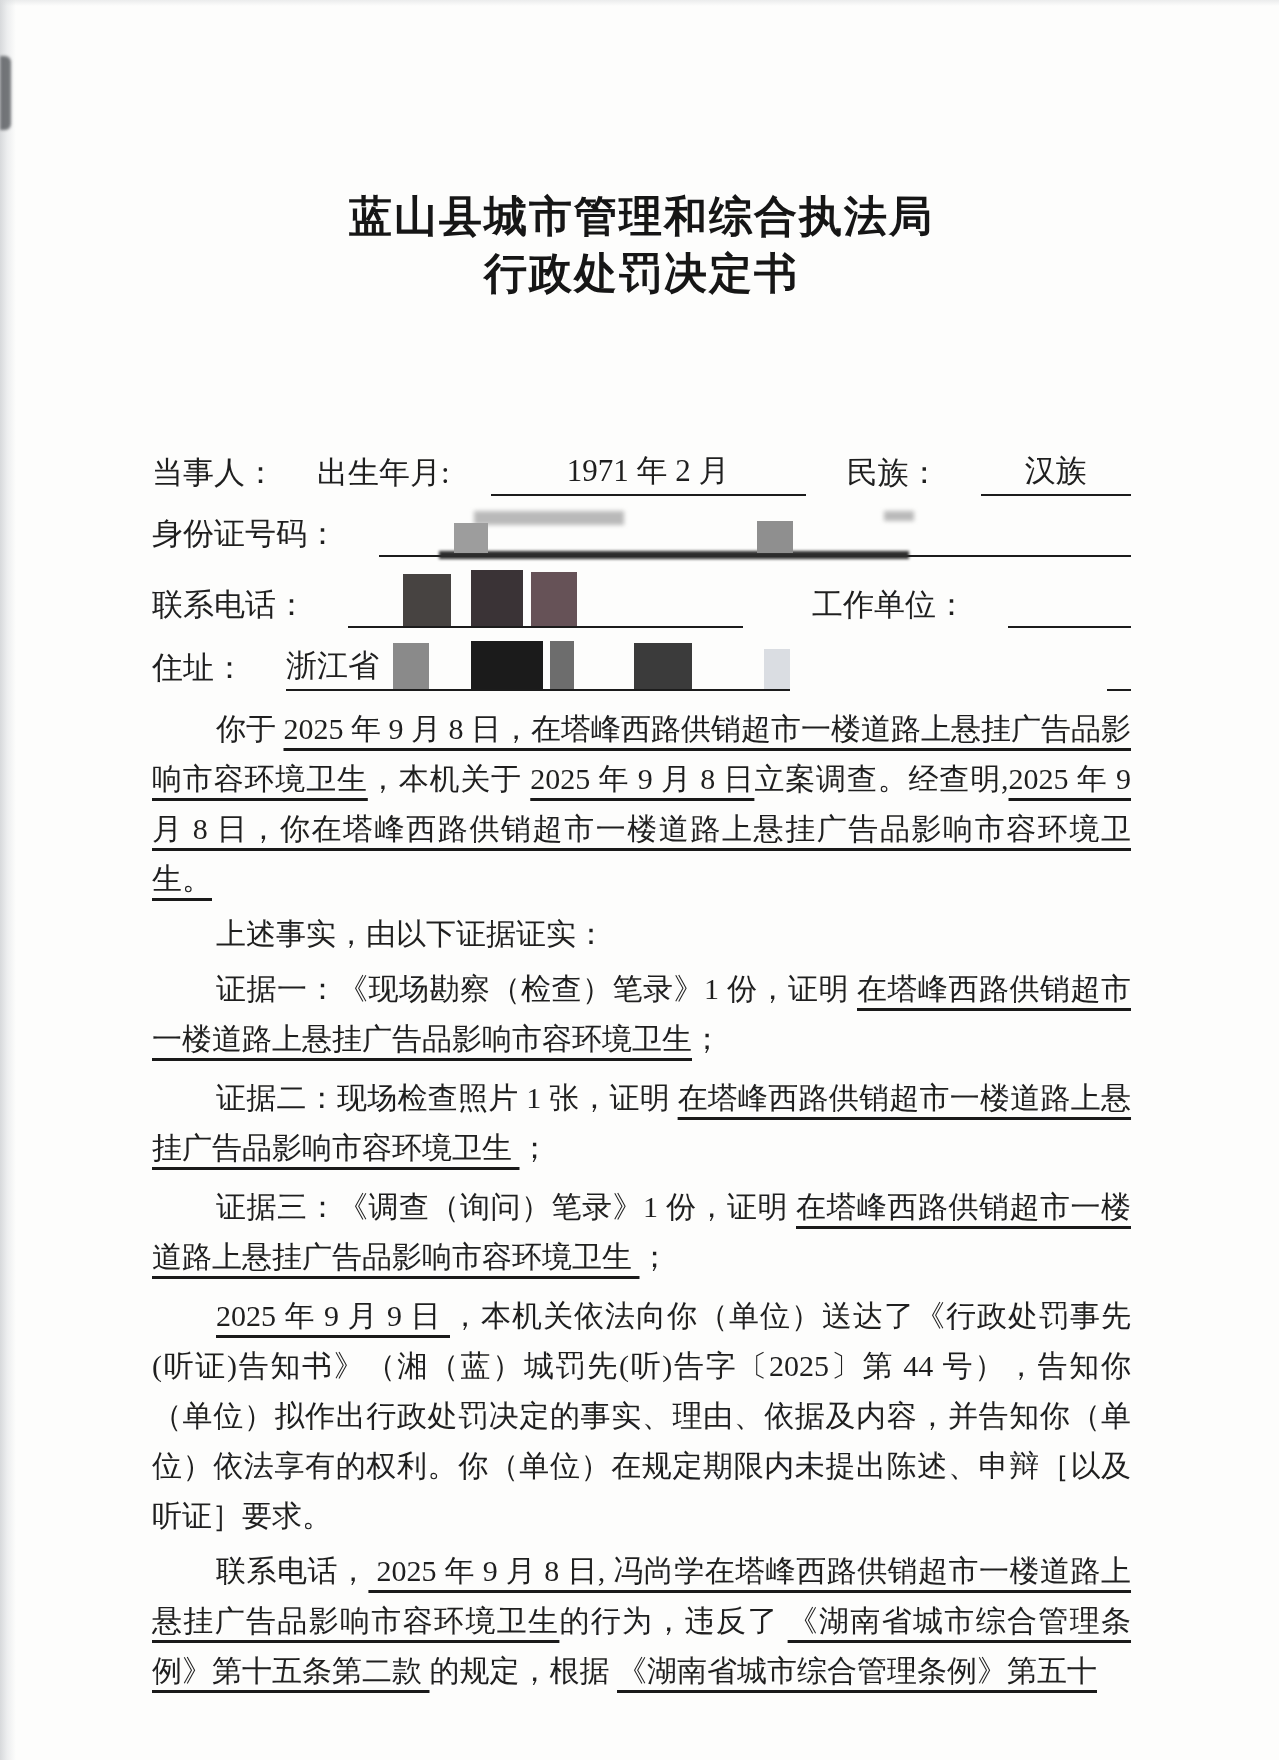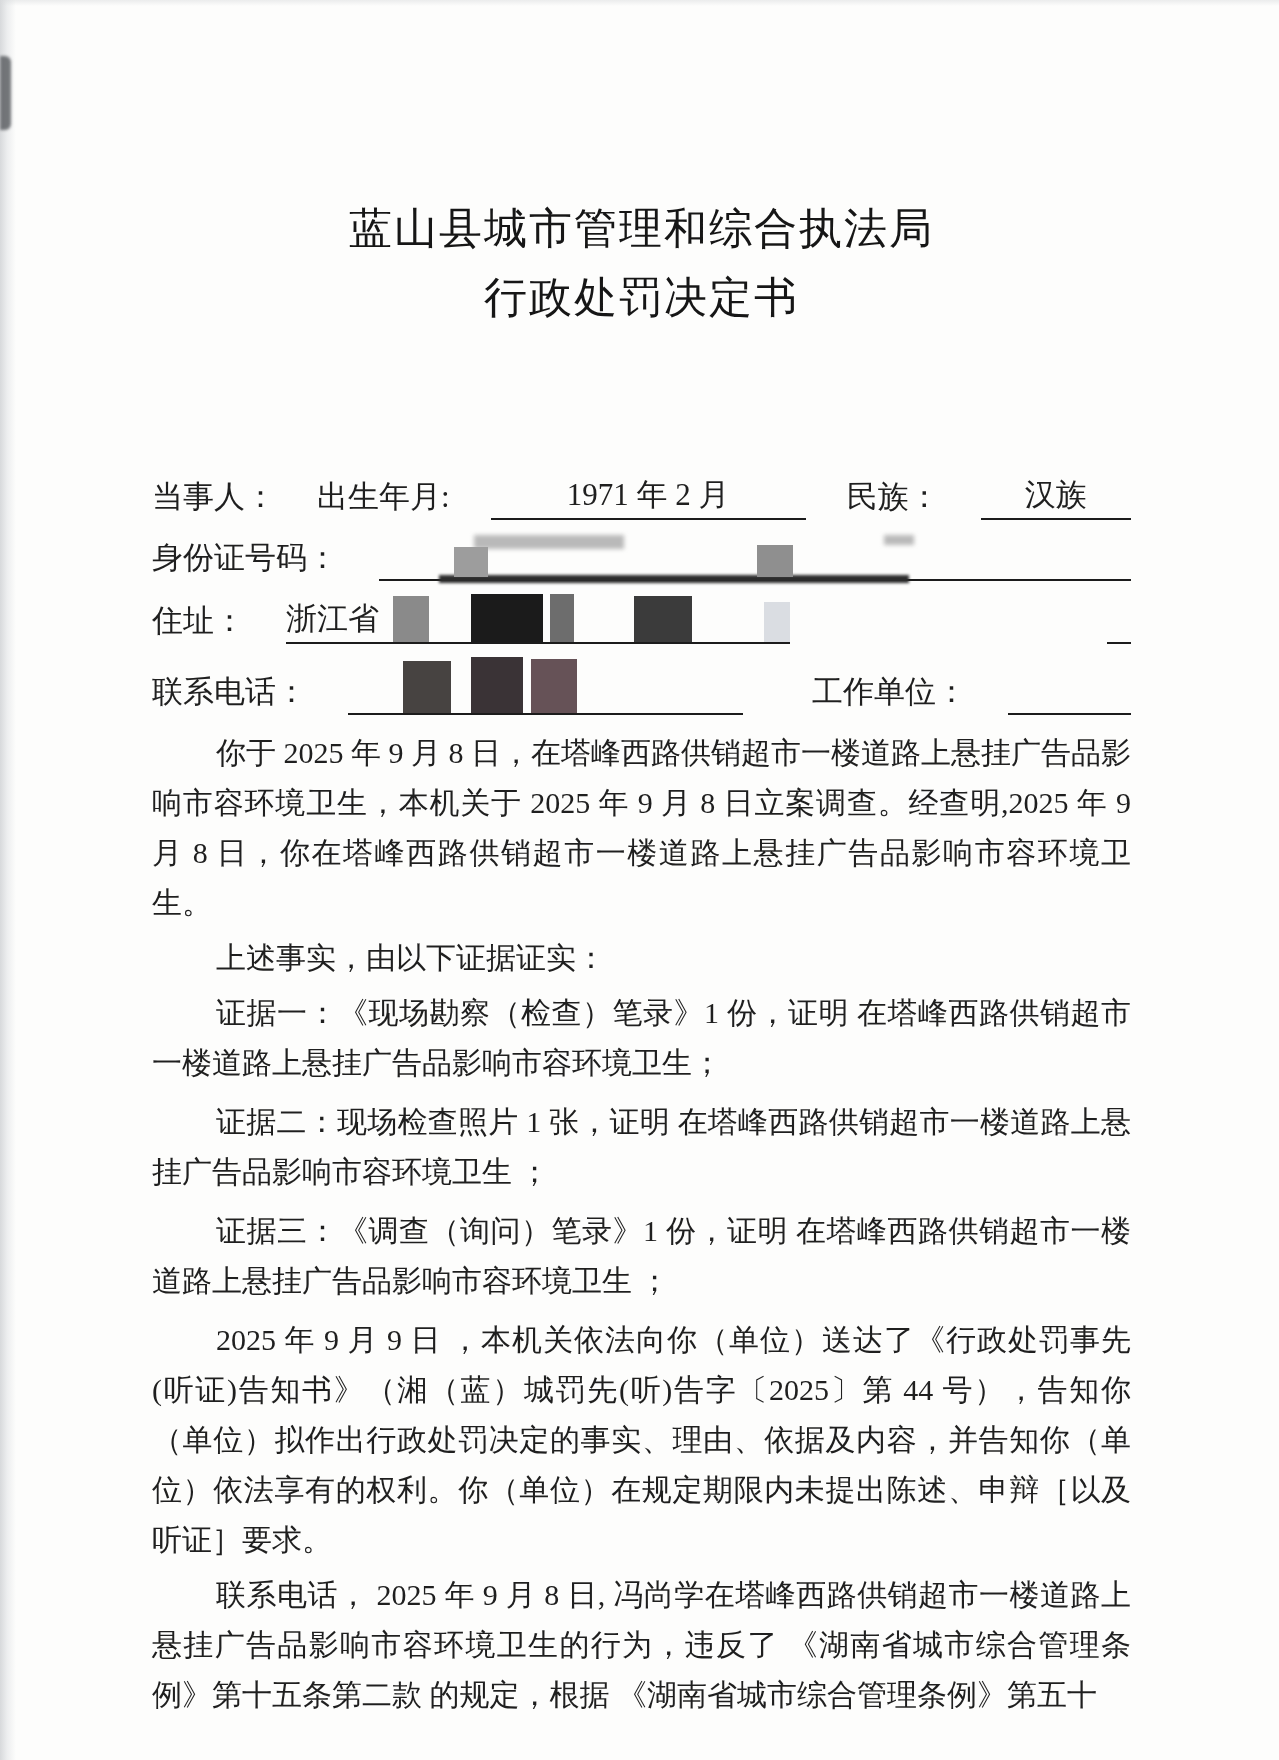--- a/index.html
+++ b/index.html
@@ -22,23 +22,23 @@
     background:#55585c;border-radius:0 6px 6px 0;filter:blur(1.5px);opacity:.8;
   }
   .top-shade{
     position:absolute;left:0;top:0;right:0;height:6px;
     background:linear-gradient(to bottom,#d9dbdd,rgba(255,255,255,0));
     opacity:.5;
   }
   .content{padding:188px 148px 0 152px;}
 
   .title{
-    margin:12px;text-align:center;
+    margin:0;text-align:center;
     font-family:"Liberation Sans","DejaVu Sans",sans-serif;
-    font-weight:normal;font-size:43px;line-height:1.32;
+    font-weight:bold;font-size:43px;line-height:1.32;
     letter-spacing:2px;color:#161616;
   }
   .doc-no{
     margin-top:16px;padding-right:200px;
     text-align:right;font-size:27px;color:#222;
   }
 
   .form{margin-top:146px;font-size:31px;}
   .fline{display:flex;align-items:flex-end;line-height:46px;margin-bottom:13px;gap:41px;}
   .lbl{white-space:nowrap;}
@@ -61,20 +61,21 @@
   .smudge{position:absolute;background:#b9b9b9;filter:blur(2px);}
   .s1{left:95px;bottom:30px;width:150px;height:14px;}
   .s2{left:505px;bottom:34px;width:30px;height:10px;}
   .sq1{left:75px;bottom:2px;width:34px;height:30px;background:#9d9d9d;position:absolute;}
   .sq2{left:378px;bottom:2px;width:36px;height:32px;background:#8f8f8f;position:absolute;}
 
   .body{margin-top:8px;font-size:30px;line-height:50px;text-align:justify;}
   .para{margin:0 0 5px 0;text-indent:64px;}
   .para.ev{margin-bottom:9px;}
   .u{
+    text-decoration:underline;
     text-decoration-thickness:2.5px;
     text-underline-offset:9px;
     text-decoration-color:#1a1a1a;
   }
 </style>
 </head>
 <body>
 
 <div class="page">
   <div class="edge-shade"></div>
@@ -101,41 +102,41 @@
         <span class="fill grow" style="height:46px;">
           <span class="id-smear"></span>
           <span class="smudge s1"></span>
           <span class="smudge s2"></span>
           <span class="sq1"></span>
           <span class="sq2"></span>
         </span>
       </div>
 
       <div class="fline">
+        <span class="lbl">联系电话：</span>
+        <span class="fill" style="width:340px;padding-left:55px;">
+          <span class="blk" style="width:48px;height:52px;background:#474341;"></span>
+          <span class="blk" style="width:52px;height:56px;background:#3a3336;margin-left:12px;"></span>
+          <span class="blk" style="width:46px;height:54px;background:#665257;"></span>
+        </span>
+        <span class="lbl" style="margin-left:28px;">工作单位：</span>
+        <span class="fill grow"></span>
+      </div>
+
+      <div class="fline">
         <span class="lbl">住址：</span>
         <span class="fill">
           <span>浙江省</span>
           <span class="blk" style="width:36px;height:46px;background:#8a8a8a;margin-left:6px;"></span>
           <span class="blk" style="width:72px;height:48px;background:#1b1b1b;margin-left:34px;"></span>
           <span class="blk" style="width:24px;height:48px;background:#6d6d6d;"></span>
           <span class="blk" style="width:58px;height:46px;background:#3b3b3b;margin-left:52px;"></span>
           <span class="blk" style="width:26px;height:40px;background:#dadde2;margin-left:64px;"></span>
         </span>
         <span class="gap"></span>
-        <span class="fill grow"></span>
-      </div>
-
-      <div class="fline">
-        <span class="lbl">联系电话：</span>
-        <span class="fill" style="width:340px;padding-left:55px;">
-          <span class="blk" style="width:48px;height:52px;background:#474341;"></span>
-          <span class="blk" style="width:52px;height:56px;background:#3a3336;margin-left:12px;"></span>
-          <span class="blk" style="width:46px;height:54px;background:#665257;"></span>
-        </span>
-        <span class="lbl" style="margin-left:28px;">工作单位：</span>
         <span class="fill grow"></span>
       </div>
 
     </div>
 
     <div class="body">
       <p class="para"><span>你于 </span><span class="u">2025 年 9 月 8 日，在塔峰西路供销超市一楼道路上悬挂广告品影响市容环境卫生</span><span>，本机关于 </span><span class="u">2025 年 9 月 8 日</span><span>立案调查。经查明,</span><span class="u">2025 年 9 月 8 日，你在塔峰西路供销超市一楼道路上悬挂广告品影响市容环境卫生。</span></p>
       <p class="para"><span>上述事实，由以下证据证实：</span></p>
       <p class="para ev"><span>证据一：《现场勘察（检查）笔录》1 份，证明 </span><span class="u">在塔峰西路供销超市一楼道路上悬挂广告品影响市容环境卫生</span><span>；</span></p>
       <p class="para ev"><span>证据二：现场检查照片 1 张，证明 </span><span class="u">在塔峰西路供销超市一楼道路上悬挂广告品影响市容环境卫生 </span><span>；</span></p>

